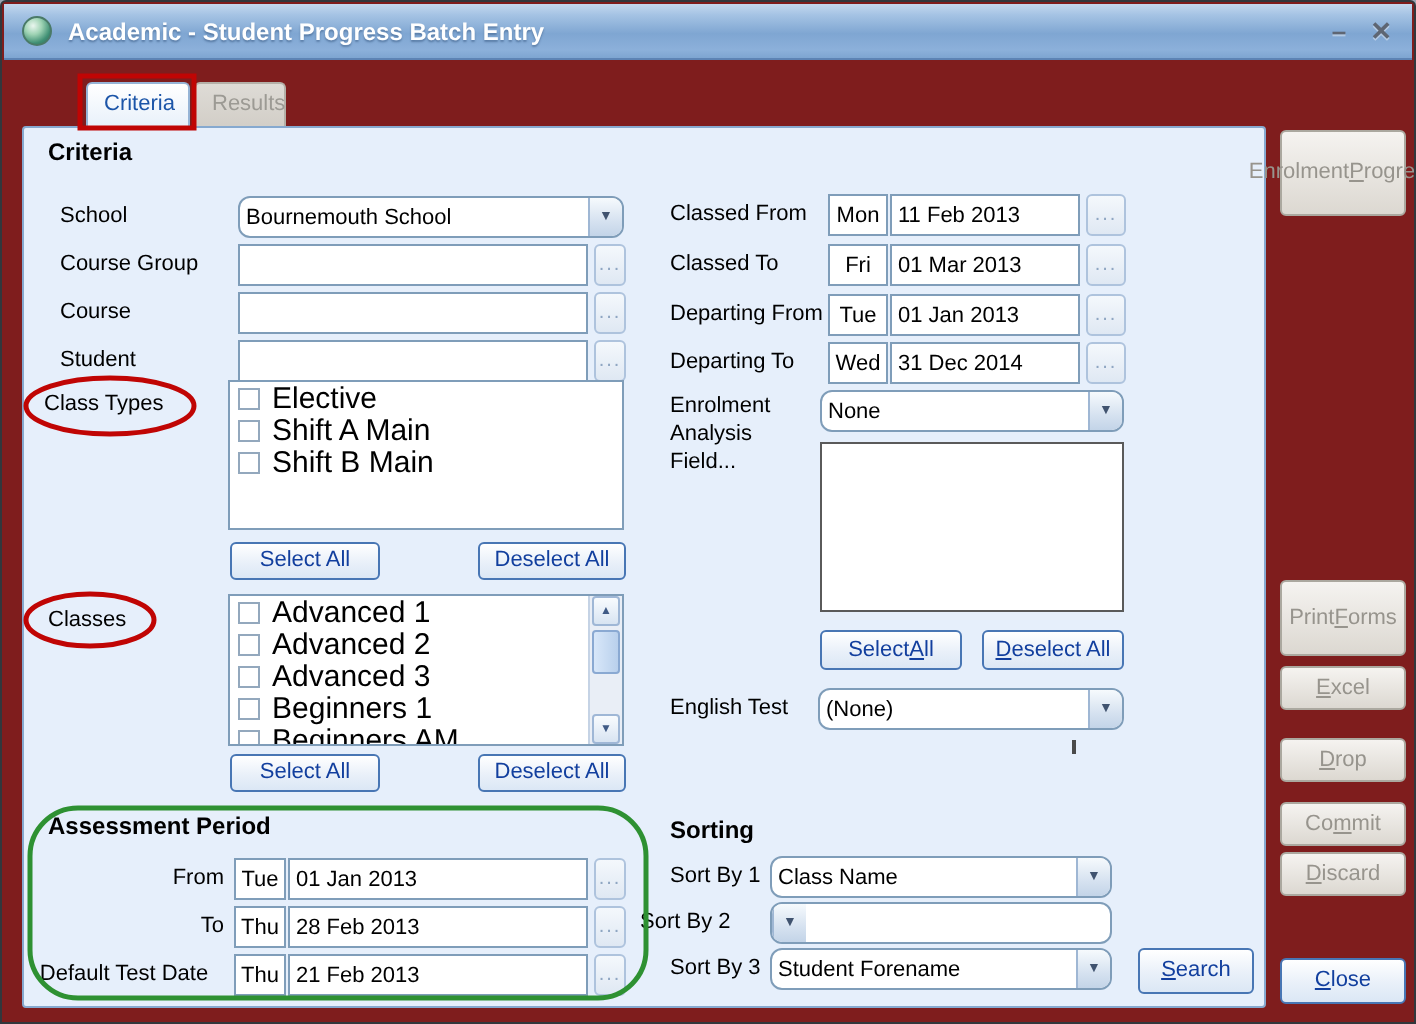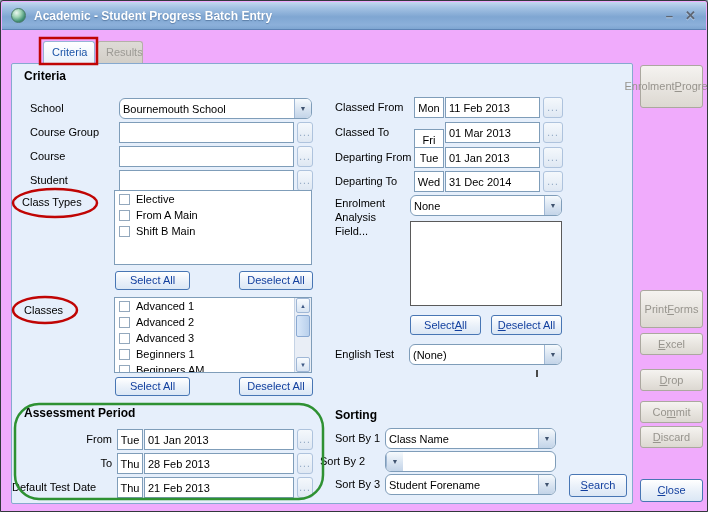--- a/index.html
+++ b/index.html
@@ -1,19 +1,19 @@
 <!DOCTYPE html>
 <html><head>
 <meta charset="utf-8">
 <style>
   * { margin:0; padding:0; box-sizing:border-box; }
   html,body { background:#9aa7b5; font-family:"Liberation Sans", sans-serif; }
   #window {
     position:relative; width:708px; height:512px; overflow:hidden;
-    background:#f0abfc; border:1px solid #32373c; border-radius:3px 3px 0 0;
+    background:#7f1d1d; border:1px solid #32373c; border-radius:3px 3px 0 0;
   }
   
   #titlebar {
     position:absolute; left:1px; top:1px; right:1px; height:28px;
     background:linear-gradient(#c3d8ef 0%, #a5c3e4 20%, #7fa6d2 55%, #8cb0da 85%, #7ea5d1 100%);
     border-bottom:1px solid #5d83b4; display:flex; align-items:center;
   }
   .app-icon {
     width:15px; height:15px; margin:0 8px 0 9px; border-radius:50%;
     background:radial-gradient(circle at 35% 30%, #eaf6ef 0%, #9fd3b4 35%, #3f8f74 70%, #2a6b58 100%);
@@ -48,21 +48,21 @@
     background:linear-gradient(#f6fafd, #d6e2f0 60%, #c3d4e8); border-left:1px solid #9fb7d4;
     font-size:7px; color:#40536f;
   }
   .daybox { justify-content:center; padding:0; }
   .ellipsis-btn {
     background:linear-gradient(#f4f8fc, #dfe8f3); border:1px solid #aec3dd; border-radius:3px;
     color:#8fa6c2; font-size:10px; line-height:8px; text-align:center; letter-spacing:1px;
   }
   
   .listbox { background:#fff; border:1px solid #7f9db9; overflow:hidden; }
-  .list-item { display:flex; align-items:center; height:16px; padding-left:4px; font-size:11px; color:#000; }
+  .list-item { display:flex; align-items:center; height:16px; padding-left:4px; font-size:15px; color:#000; }
   .checkbox { width:11px; height:11px; background:#fff; border:1px solid #93a8bd; margin-right:6px; flex:0 0 auto; }
   
   .vscroll { position:absolute; right:0; top:0; bottom:0; width:17px; background:#e9eef6; border-left:1px solid #c5d3e5; }
   .scroll-btn { position:absolute; left:1px; right:1px; height:15px; display:flex; align-items:center; justify-content:center;
     background:linear-gradient(#f8fbfe,#d8e4f2); border:1px solid #9fb7d6; border-radius:2px; font-size:6px; color:#3f5a85; }
   .scroll-thumb { position:absolute; left:1px; right:1px; top:17px; height:22px;
     background:linear-gradient(90deg,#d8e7f9,#b9d0ec); border:1px solid #8aa9d2; border-radius:2px; }
   
   .btn { display:flex; align-items:center; justify-content:center; text-align:center;
     font-size:11px; border-radius:3px; cursor:default; white-space:pre-line; line-height:13px; }
@@ -117,21 +117,21 @@
     <div class="ellipsis-btn abs" style="left:285px; top:106px; width:16px; height:21px; line-height:19px;">...</div>
 
     <div class="lbl abs" style="left:10px; top:132px;">Class Types</div>
     <div class="listbox abs" style="left:102px; top:126px; width:198px; height:75px;">
       <div class="list-item">
           <span class="checkbox"></span>
           <span>Elective</span>
         </div>
       <div class="list-item">
           <span class="checkbox"></span>
-          <span>From A Main</span>
+          <span>Shift A Main</span>
         </div>
       <div class="list-item">
           <span class="checkbox"></span>
           <span>Shift B Main</span>
         </div>
     </div>
     <div class="btn btn-live abs" style="left:103px; top:207px; width:75px; height:19px;">Select All</div>
     <div class="btn btn-live abs" style="left:227px; top:207px; width:74px; height:19px;">Deselect All</div>
 
     <div class="lbl abs" style="left:12px; top:240px;">Classes</div>
@@ -169,32 +169,32 @@
     <div class="lbl abs" style="left:0; top:369px; width:100px; text-align:right;">From</div>
     <div class="field daybox abs" style="left:105px; top:365px; width:26px; height:21px;">Tue</div>
     <div class="field abs" style="left:132px; top:365px; width:150px; height:21px;">01 Jan 2013</div>
     <div class="ellipsis-btn abs" style="left:285px; top:365px; width:16px; height:21px; line-height:19px;">...</div>
 
     <div class="lbl abs" style="left:0; top:393px; width:100px; text-align:right;">To</div>
     <div class="field daybox abs" style="left:105px; top:389px; width:26px; height:21px;">Thu</div>
     <div class="field abs" style="left:132px; top:389px; width:150px; height:21px;">28 Feb 2013</div>
     <div class="ellipsis-btn abs" style="left:285px; top:389px; width:16px; height:21px; line-height:19px;">...</div>
 
-    <div class="lbl abs" style="left:0; top:417px; width:100px; text-align:left;">Default Test Date</div>
+    <div class="lbl abs" style="left:0; top:417px; width:100px; text-align:center;">Default Test Date</div>
     <div class="field daybox abs" style="left:105px; top:413px; width:26px; height:21px;">Thu</div>
     <div class="field abs" style="left:132px; top:413px; width:150px; height:21px;">21 Feb 2013</div>
     <div class="ellipsis-btn abs" style="left:285px; top:413px; width:16px; height:21px; line-height:19px;">...</div>
 
     <div class="lbl abs" style="left:323px; top:37px;text-align:right;">Classed From</div>
     <div class="field daybox abs" style="left:402px; top:33px; width:30px; height:21px;">Mon</div>
     <div class="field abs" style="left:433px; top:33px; width:95px; height:21px;">11 Feb 2013</div>
     <div class="ellipsis-btn abs" style="left:531px; top:33px; width:20px; height:21px; line-height:19px;">...</div>
 
     <div class="lbl abs" style="left:323px; top:62px;">Classed To</div>
-    <div class="field daybox abs" style="left:402px; top:58px; width:30px; height:21px;margin-top:7px;">Fri</div>
+    <div class="field daybox abs" style="left:402px; top:58px; width:30px; height:21px;">Fri</div>
     <div class="field abs" style="left:433px; top:58px; width:95px; height:21px;">01 Mar 2013</div>
     <div class="ellipsis-btn abs" style="left:531px; top:58px; width:20px; height:21px; line-height:19px;">...</div>
 
     <div class="lbl abs" style="left:323px; top:87px;">Departing From</div>
     <div class="field daybox abs" style="left:402px; top:83px; width:30px; height:21px;">Tue</div>
     <div class="field abs" style="left:433px; top:83px; width:95px; height:21px;">01 Jan 2013</div>
     <div class="ellipsis-btn abs" style="left:531px; top:83px; width:20px; height:21px; line-height:19px;">...</div>
 
     <div class="lbl abs" style="left:323px; top:111px;">Departing To</div>
     <div class="field daybox abs" style="left:402px; top:107px; width:30px; height:21px;">Wed</div>

